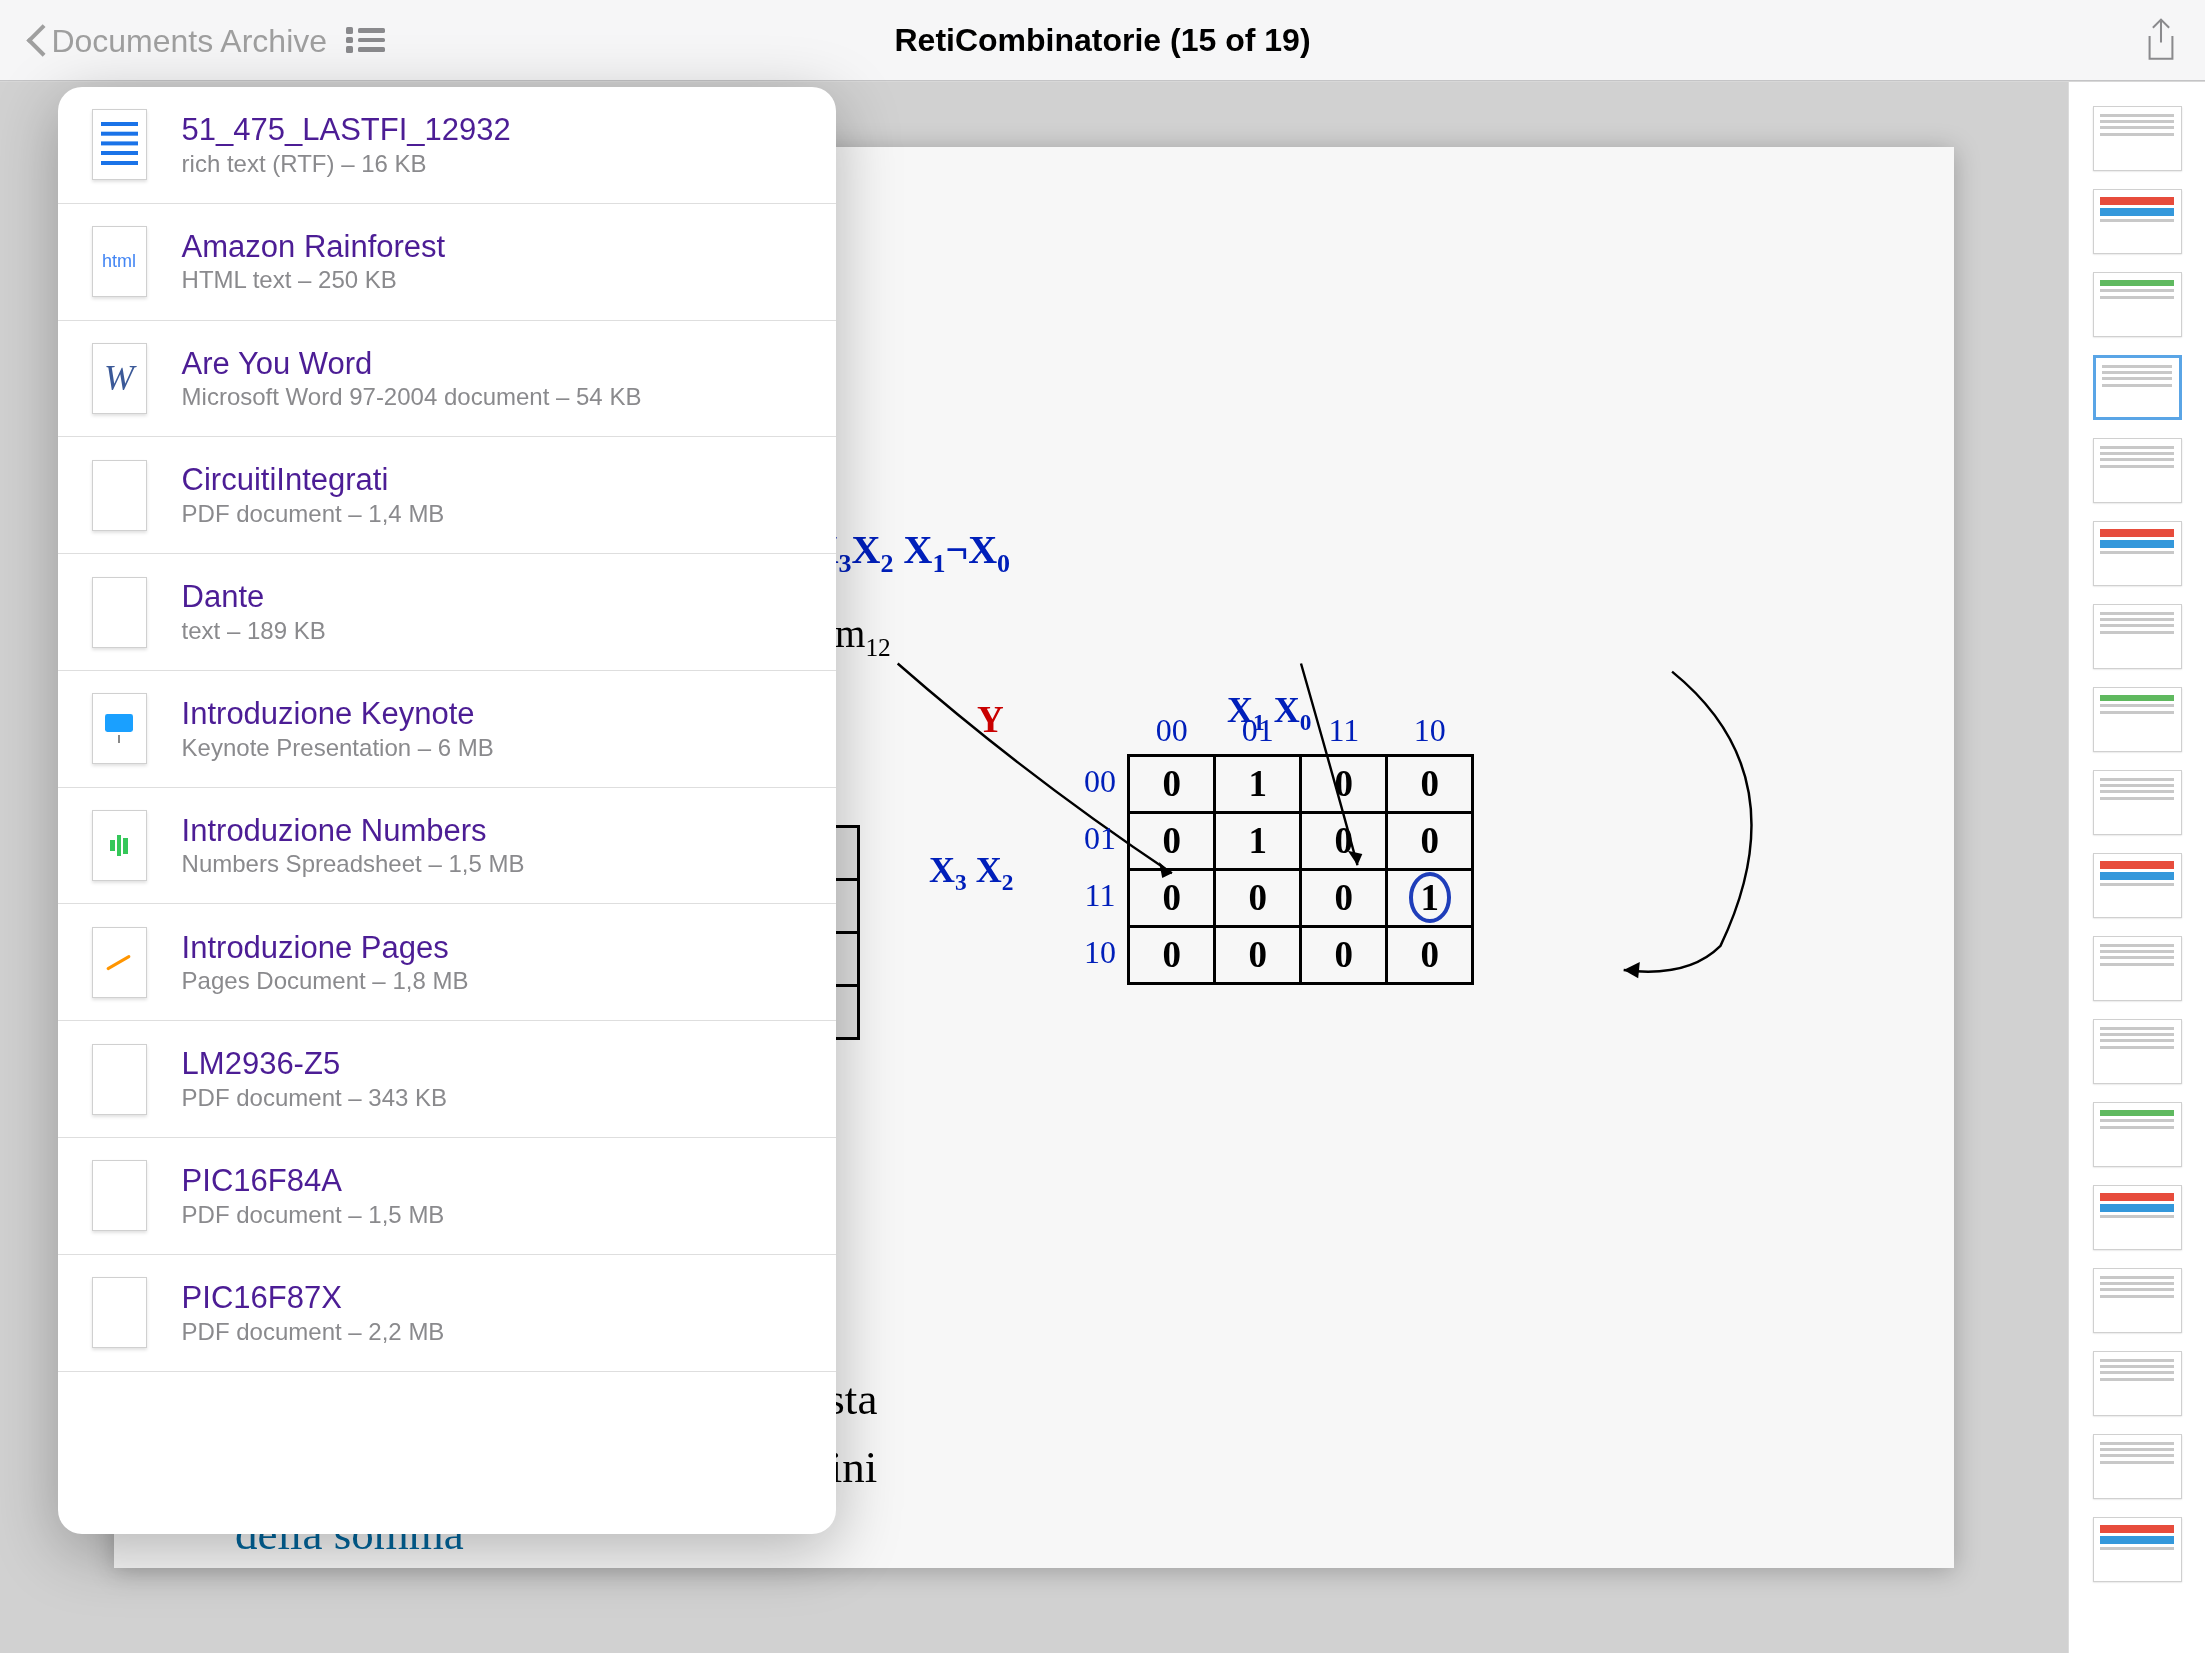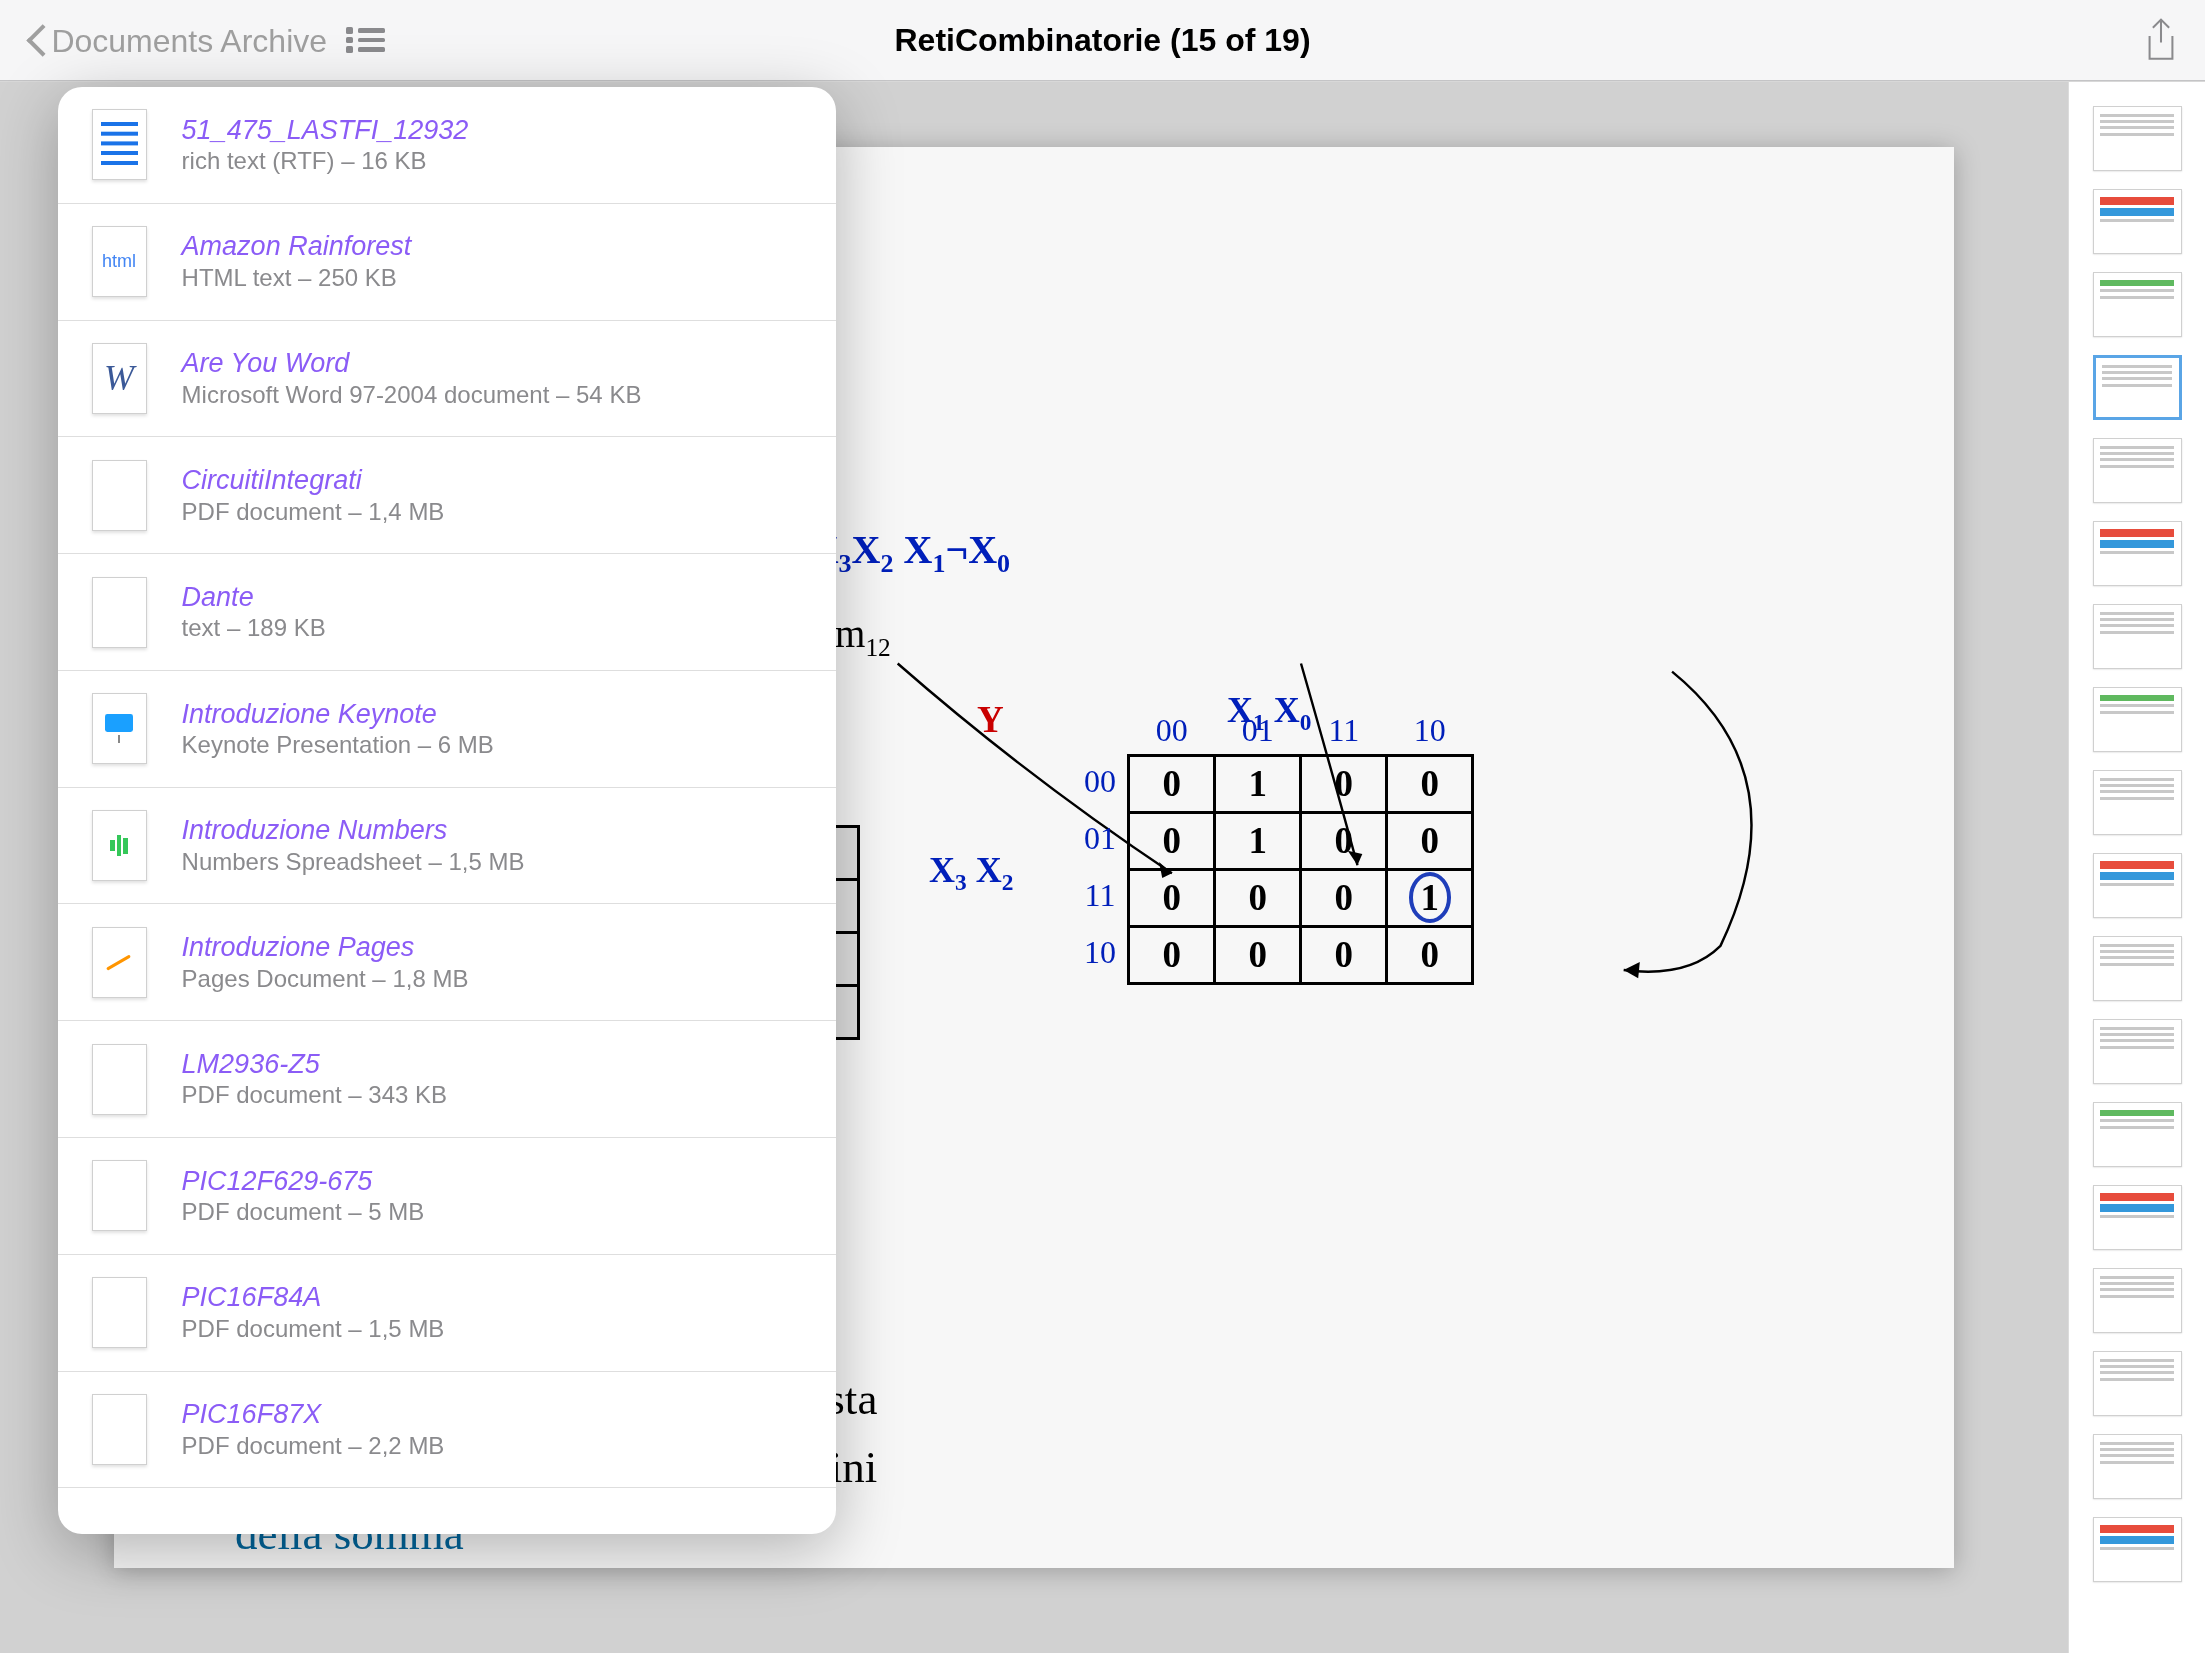--- a/index.html
+++ b/index.html
@@ -144,25 +144,24 @@
 .thumb-kn .easel { width:27.4px;height:18px;background:#1aa0ff;border-radius:2.4px; }
 .thumb-kn .stand { width:1.6px;height:8px;background:#888; }
 .thumb-num .bar1{width:4.8px;height:11.3px;background:#34c759;display:inline-block;margin:0 0.8px;vertical-align:bottom;}
 .thumb-num .bar2{width:4.8px;height:21px;background:#34c759;display:inline-block;margin:0 0.8px;vertical-align:bottom;}
 .thumb-num .bar3{width:4.8px;height:16px;background:#34c759;display:inline-block;margin:0 0.8px;vertical-align:bottom;}
 .thumb-pages .pen{width:27.4px;height:3.2px;background:#ff9500;transform:rotate(-30deg);border-radius:1.6px;}
 .thumb-preview { padding:3.2px; }
 .thumb-preview .ln{height:2.4px;background:#c0c0c0;margin:2.4px 0;}
 .file-text { display:flex; flex-direction:column; }
 .file-title {
-  font-size: 27px;
-  color: #8b5cf6;
+  font-size: 31px;
+  color: #4c1d95;
   font-weight: 400;
   margin-bottom: 1.6px;
-  font-style: italic;
 }
 .file-sub {
   font-size: 24px;
   color: #8a8a8d;
 }
 
 
 .thumb-rail {
   position: absolute;
   top: 82px;
@@ -639,35 +638,20 @@
       <div class="thumb">
         <div class="thumb-page thumb-preview">
           <div class="ln"></div>
           <div class="ln"></div>
           <div class="ln"></div>
           <div class="ln"></div>
           <div class="ln"></div>
         </div>
       </div>
       <div class="file-text">
-        <div class="file-title">PIC12F629-675</div>
-        <div class="file-sub">PDF document – 5 MB</div>
-      </div>
-    </div>
-    <div class="file-item">
-      <div class="thumb">
-        <div class="thumb-page thumb-preview">
-          <div class="ln"></div>
-          <div class="ln"></div>
-          <div class="ln"></div>
-          <div class="ln"></div>
-          <div class="ln"></div>
-        </div>
-      </div>
-      <div class="file-text">
         <div class="file-title">PIC16F84A</div>
         <div class="file-sub">PDF document – 1,5 MB</div>
       </div>
     </div>
     <div class="file-item">
       <div class="thumb">
         <div class="thumb-page thumb-preview">
           <div class="ln"></div>
           <div class="ln"></div>
           <div class="ln"></div>

